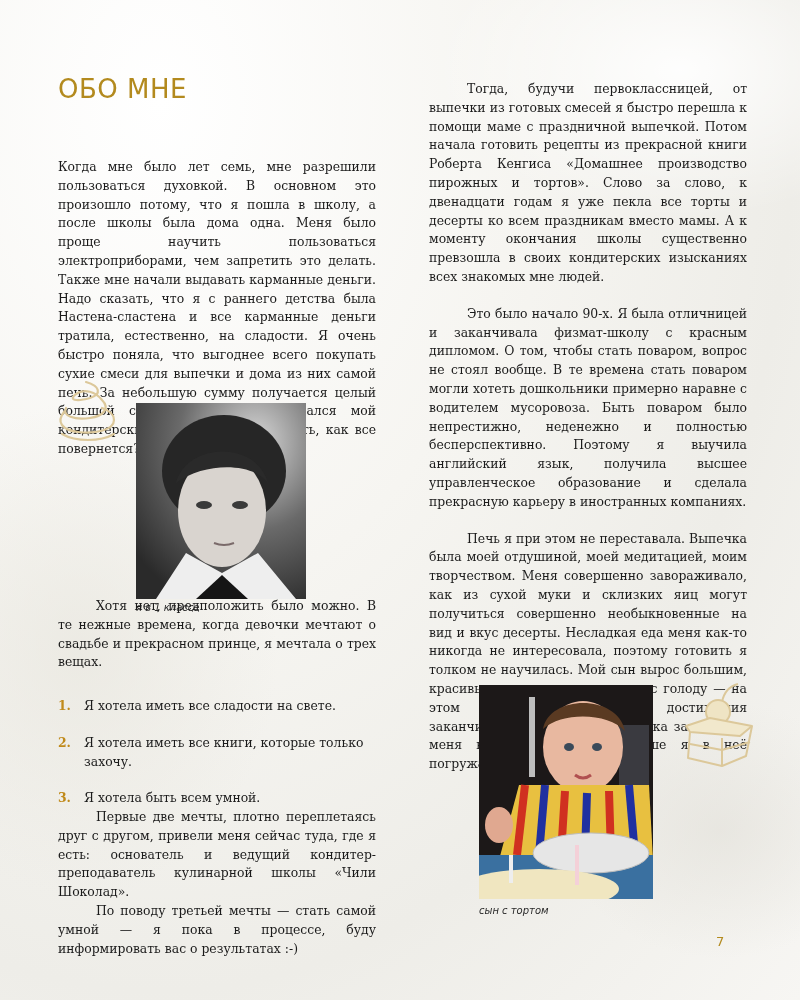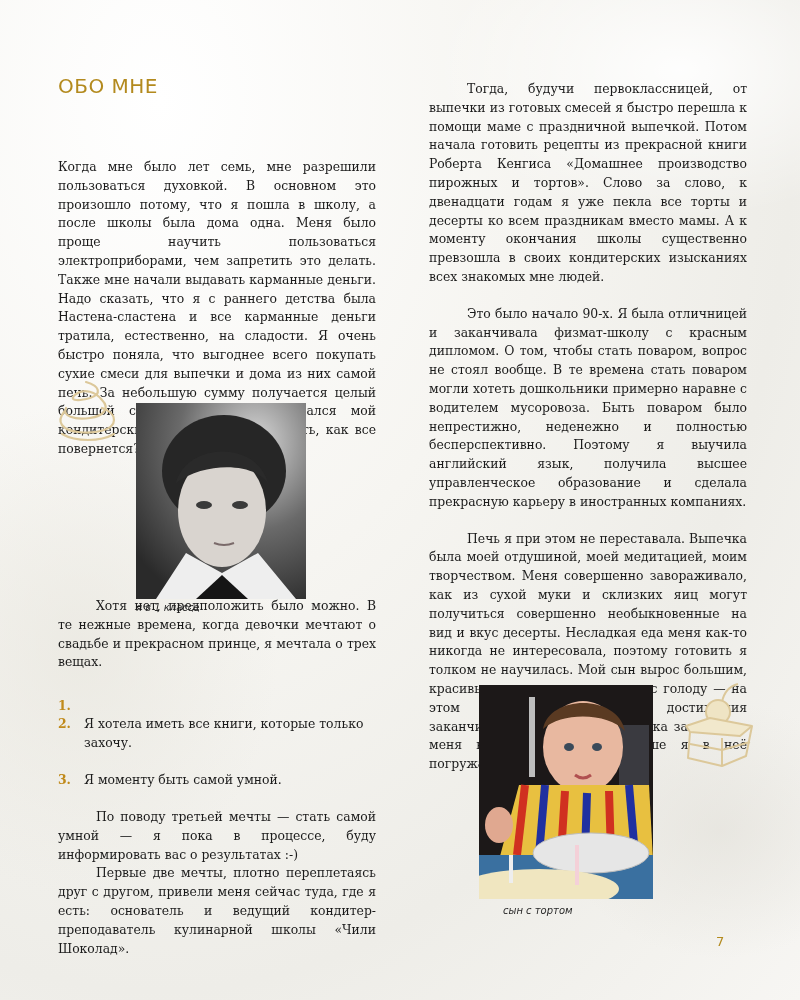--- a/index.html
+++ b/index.html
@@ -9,21 +9,21 @@
     font-family: "DejaVu Serif", serif;
     color: #1b1b1b;
   }
   .swirl { position: absolute; border-radius: 50%; pointer-events: none; }
   .sw1 { left: 430px; top: -80px; width: 500px; height: 300px; background: radial-gradient(ellipse, rgba(255,255,255,0.9), rgba(255,255,255,0) 70%); }
   .sw2 { left: -120px; top: 400px; width: 400px; height: 500px; background: radial-gradient(ellipse, rgba(232,230,222,0.7), rgba(255,255,255,0) 70%); }
   .sw3 { left: 560px; top: 700px; width: 320px; height: 260px; background: radial-gradient(ellipse, rgba(225,223,216,0.6), rgba(255,255,255,0) 70%); }
 
   .title {
     position: absolute; left: 58px; top: 74px;
-    font-family: "DejaVu Sans", sans-serif; font-size: 20px; letter-spacing: 0.5px;
+    font-family: "DejaVu Sans", sans-serif; font-size: 26px; letter-spacing: 0.5px;
     color: #b38a1e; font-weight: normal;
   }
   .epigraph { position: absolute; left: 58px; top: 112px; width: 318px; text-align: right; }
   .epi-quote { font-weight: bold; font-size: 11.6px; line-height: 16px; }
   .epi-author { font-style: italic; font-size: 11.2px; line-height: 16px; }
 
   .col { position: absolute; font-size: 12.4px; line-height: 18.8px; text-align: justify; }
   .col p { margin: 0; }
   .indent { text-indent: 38px; }
   .c1 { left: 58px; width: 318px; }
@@ -89,34 +89,35 @@
 </div>
 <div class="caption" style="left:136px; top:602px;">я в 1 классе</div>
 
 <div class="col c1" style="top:597px;">
   <p class="indent">Хотя нет, предположить было можно. В те нежные времена, когда девочки мечтают о свадьбе и прекрасном принце, я мечтала о трех вещах.</p>
 </div>
 
 <div class="list" style="top:697px;">
   <div class="list-item">
     <span class="list-num">1.</span>
+    <span>Я хотела иметь все сладости на свете.</span>
   </div>
   <div class="list-item">
     <span class="list-num">2.</span>
     <span>Я хотела иметь все книги, которые только захочу.</span>
   </div>
   <div class="list-item">
     <span class="list-num">3.</span>
-    <span>Я моменту быть самой умной.</span>
+    <span>Я хотела быть всем умной.</span>
   </div>
 </div>
 
 <div class="col c1" style="top:808px;">
+  <p class="indent">Первые две мечты, плотно переплетаясь друг с другом, привели меня сейчас туда, где я есть: основатель и ведущий кондитер-преподаватель кулинарной школы «Чили Шоколад».</p>
   <p class="indent">По поводу третьей мечты — стать самой умной — я пока в процессе, буду информировать вас о результатах :-)</p>
-  <p class="indent">Первые две мечты, плотно переплетаясь друг с другом, привели меня сейчас туда, где я есть: основатель и ведущий кондитер-преподаватель кулинарной школы «Чили Шоколад».</p>
 </div>
 
 <div class="col c2" style="top:80px;">
   <p class="indent">Тогда, будучи первоклассницей, от выпечки из готовых смесей я быстро перешла к помощи маме с праздничной выпечкой. Потом начала готовить рецепты из прекрасной книги Роберта Кенгиса «Домашнее производство пирожных и тортов». Слово за слово, к двенадцати годам я уже пекла все торты и десерты ко всем праздникам вместо мамы. А к моменту окончания школы существенно превзошла в своих кондитерских изысканиях всех знакомых мне людей.</p>
   <p class="indent" style="margin-top:18px;">Это было начало 90-х. Я была отличницей и заканчивала физмат-школу с красным дипломом. О том, чтобы стать поваром, вопрос не стоял вообще. В те времена стать поваром могли хотеть дошкольники примерно наравне с водителем мусоровоза. Быть поваром было непрестижно, неденежно и полностью бесперспективно. Поэтому я выучила английский язык, получила высшее управленческое образование и сделала прекрасную карьеру в иностранных компаниях.</p>
   <p class="indent" style="margin-top:18px;">Печь я при этом не переставала. Выпечка была моей отдушиной, моей медитацией, моим творчеством. Меня совершенно завораживало, как из сухой муки и склизких яиц могут получиться совершенно необыкновенные на вид и вкус десерты. Несладкая еда меня как-то никогда не интересовала, поэтому готовить я толком не научилась. Мой сын вырос большим, красивым и сильным и не умер с голоду — на этом мои кулинарные достижения заканчиваются. Но вот кондитерка затягивала меня все дальше, чем больше я в неё погружалась.</p>
 </div>
 
 <div class="photo" style="left:479px; top:685px; width:174px; height:214px; background:#1e1a1a;">
   <svg width="174" height="214" viewBox="0 0 174 214">
@@ -138,21 +139,21 @@
       <line x1="150" y1="100" x2="156" y2="170" stroke="#2030a0"></line>
     </g>
     <ellipse cx="20" cy="140" rx="14" ry="18" fill="#e0a890"></ellipse>
     <rect x="0" y="170" width="174" height="44" fill="#3a70a0"></rect>
     <ellipse cx="112" cy="168" rx="58" ry="20" fill="#e6e6e6" stroke="#bdbdbd"></ellipse>
     <ellipse cx="60" cy="204" rx="80" ry="20" fill="#f0e6c0"></ellipse>
     <rect x="30" y="170" width="4" height="28" fill="#eee"></rect>
     <rect x="96" y="160" width="4" height="40" fill="#f4d0d8"></rect>
   </svg>
 </div>
-<div class="caption" style="left:479px; top:905px;margin-left:24px;">сын с тортом</div>
+<div class="caption" style="left:479px; top:905px;">сын с тортом</div>
 
 <svg class="deco" style="left:680px; top:682px;" width="76" height="86" viewBox="0 0 76 86">
   <g fill="none" stroke="#dcc89a" stroke-width="2" stroke-linejoin="round">
     <path d="M42 20 C44 10 50 4 58 2"></path>
     <circle cx="38" cy="30" r="12" fill="#efe4c4"></circle>
     <path d="M6 44 L30 36 L72 44 L60 54 L10 50 Z" fill="#f1e8cc"></path>
     <path d="M10 50 L8 76 L42 84 L66 74 L72 44"></path>
     <path d="M42 56 L42 84"></path>
     <path d="M10 62 L42 68 L70 60"></path>
   </g>

